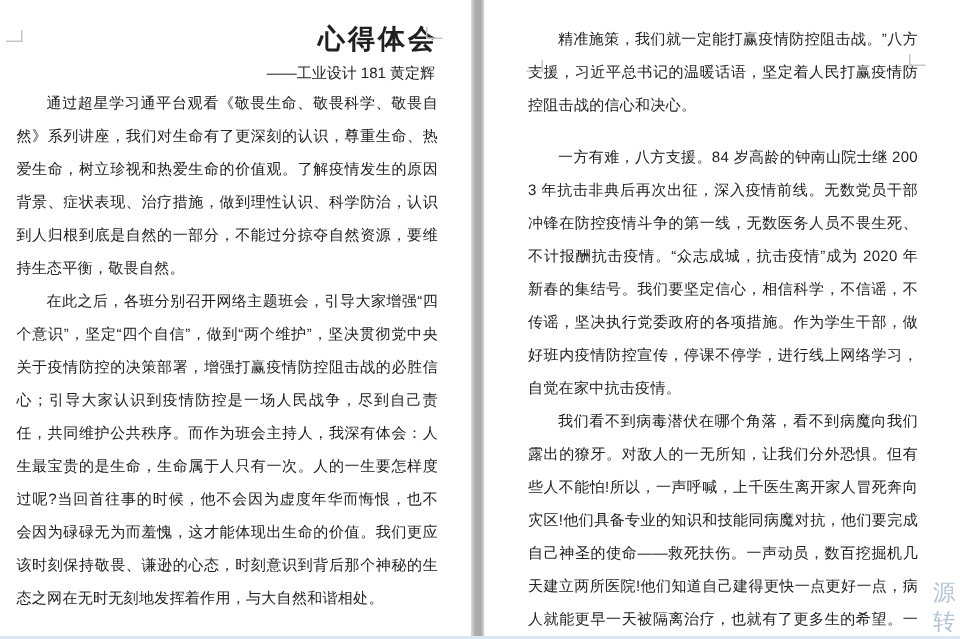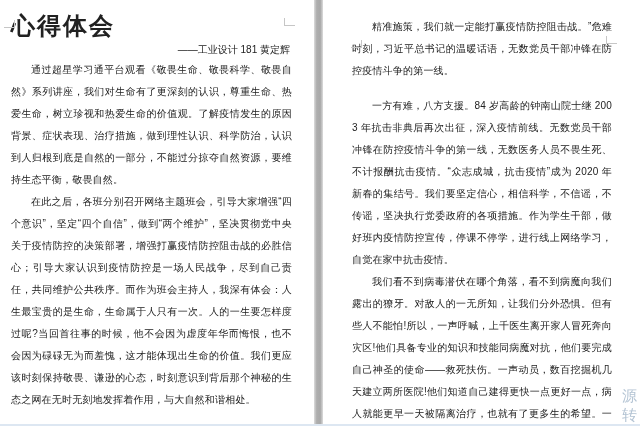--- a/index.html
+++ b/index.html
@@ -16,21 +16,21 @@
   .page-left  { left:0;    width:315px; }
   .page-right { left:323px; width:317px; }
   .page-divider {
     position:absolute; left:314px; top:0; width:9px; height:426px;
     background:linear-gradient(90deg,#dcdcdc 0%,#aeaeae 30%,#a9a9a9 70%,#dcdcdc 100%);
   }
   .content-left  { position:absolute; left:11px;  right:23px; top:12px; }
   .content-right { position:absolute; left:29px; right:28px; top:16px; }
 
   .doc-title {
-    font-size:24px; font-weight:bold; text-align:left;
+    font-size:18px; font-weight:bold; text-align:right;
     letter-spacing:2px; line-height:28px; margin:0;
   }
   .doc-byline {
     font-size:10px; text-align:right; line-height:19px; margin:0 2px 0 0;
   }
   .body-par {
     font-size:10px; line-height:22px; margin:0;
     text-align:justify; text-justify:inter-ideograph;
     text-indent:2em; letter-spacing:0.2px;
     word-break:break-all;
@@ -68,21 +68,21 @@
     <p class="body-par">通过超星学习通平台观看《敬畏生命、敬畏科学、敬畏自然》系列讲座，我们对生命有了更深刻的认识，尊重生命、热爱生命，树立珍视和热爱生命的价值观。了解疫情发生的原因背景、症状表现、治疗措施，做到理性认识、科学防治，认识到人归根到底是自然的一部分，不能过分掠夺自然资源，要维持生态平衡，敬畏自然。</p>
     <p class="body-par">在此之后，各班分别召开网络主题班会，引导大家增强“四个意识”，坚定“四个自信”，做到“两个维护”，坚决贯彻党中央关于疫情防控的决策部署，增强打赢疫情防控阻击战的必胜信心；引导大家认识到疫情防控是一场人民战争，尽到自己责任，共同维护公共秩序。而作为班会主持人，我深有体会：人生最宝贵的是生命，生命属于人只有一次。人的一生要怎样度过呢?当回首往事的时候，他不会因为虚度年华而悔恨，也不会因为碌碌无为而羞愧，这才能体现出生命的价值。我们更应该时刻保持敬畏、谦逊的心态，时刻意识到背后那个神秘的生态之网在无时无刻地发挥着作用，与大自然和谐相处。</p>
 
   </div>
 </div>
 
 <div class="page-divider"></div>
 
 <div class="page page-right">
   <div class="content-right">
-    <p class="body-par">精准施策，我们就一定能打赢疫情防控阻击战。”危难时刻，习近平总书记的温暖话语，无数党员干部冲锋在防控疫情斗争的第一线。</p>
+    <p class="body-par">精准施策，我们就一定能打赢疫情防控阻击战。”八方支援，习近平总书记的温暖话语，坚定着人民打赢疫情防控阻击战的信心和决心。</p>
     <p class="body-par par-gap">一方有难，八方支援。84 岁高龄的钟南山院士继 2003 年抗击非典后再次出征，深入疫情前线。无数党员干部冲锋在防控疫情斗争的第一线，无数医务人员不畏生死、不计报酬抗击疫情。“众志成城，抗击疫情”成为 2020 年新春的集结号。我们要坚定信心，相信科学，不信谣，不传谣，坚决执行党委政府的各项措施。作为学生干部，做好班内疫情防控宣传，停课不停学，进行线上网络学习，自觉在家中抗击疫情。</p>
     <p class="body-par">我们看不到病毒潜伏在哪个角落，看不到病魔向我们露出的獠牙。对敌人的一无所知，让我们分外恐惧。但有些人不能怕!所以，一声呼喊，上千医生离开家人冒死奔向灾区!他们具备专业的知识和技能同病魔对抗，他们要完成自己神圣的使命——救死扶伤。一声动员，数百挖掘机几天建立两所医院!他们知道自己建得更快一点更好一点，病人就能更早一天被隔离治疗，也就有了更多生的希望。一个求助，全国人民的数亿善款众多物资捐赠灾区!我们坚信一方有难八方支援，团结和不屈是流淌在中华民族血液中。</p>
 
   </div>
 </div>
 
 <div class="boundary-mark mark-tl lp-tl"></div>
 <div class="boundary-mark mark-tr lp-tr"></div>
 <div class="boundary-mark mark-tl rp-tl"></div>
 <div class="boundary-mark mark-tr rp-tr"></div>

